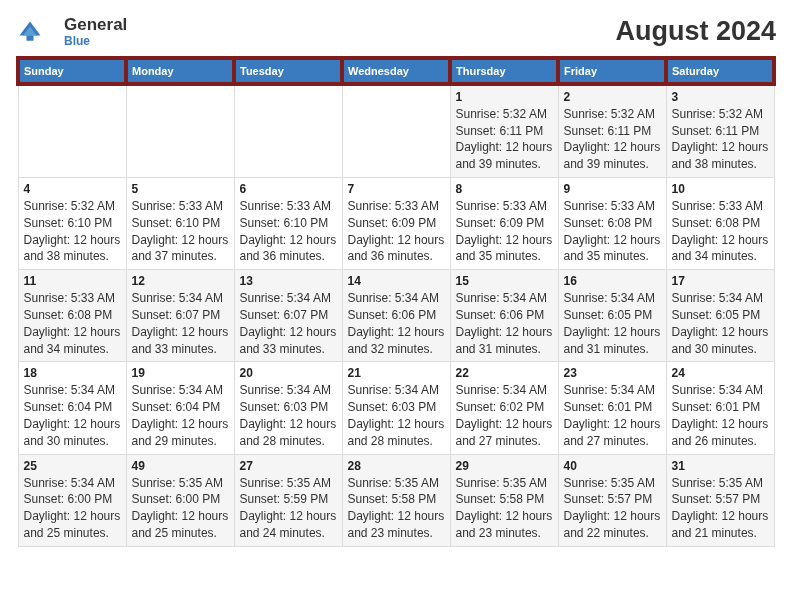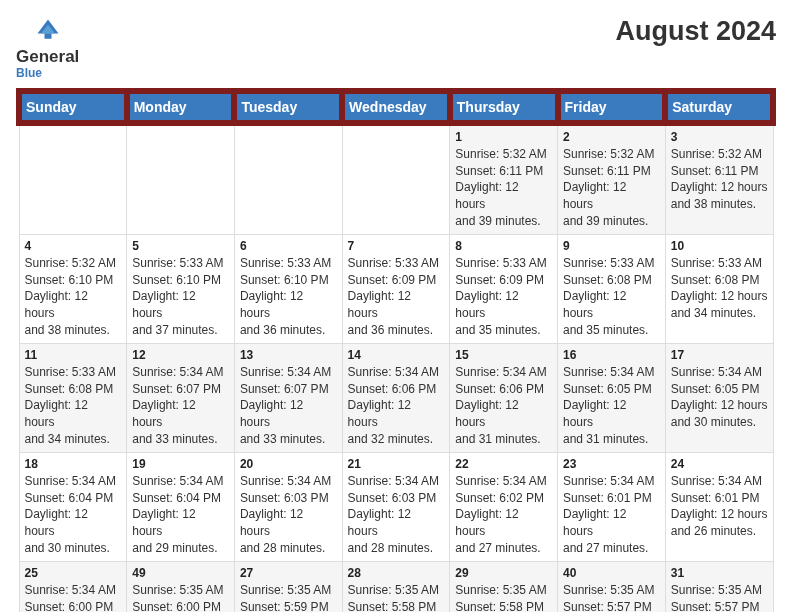--- a/index.html
+++ b/index.html
@@ -12,22 +12,21 @@
     }
     .header {
       display: flex;
       justify-content: space-between;
       align-items: flex-start;
       margin-bottom: 8px;
     }
     .logo {
       display: flex;
       align-items: center;
-      gap: 4px;
-      flex-direction: column;
+      gap: 20px;
     }
     .logo-text {
       display: flex;
       flex-direction: column;
       line-height: 1.1;
     }
     .logo-general {
       font-size: 17px;
       font-weight: bold;
       color: #333;
@@ -54,25 +53,25 @@
       color: #555;
     }
     table {
       width: 100%;
       border-collapse: collapse;
       table-layout: fixed;
     }
     thead tr th {
       background-color: #3a7bbf;
       color: #fff;
-      font-size: 14px;
+      font-size: 11px;
       font-weight: bold;
       padding: 5px 4px;
       text-align: left;
-      border: 6px solid #7f1d1d;
+      border: 4px solid #7f1d1d;
     }
     tbody tr td {
       vertical-align: top;
       border: 1px solid #ddd;
       padding: 4px 5px;
       font-size: 9.5px;
       color: #333;
       height: 88px;
       background: #fff;
     }

